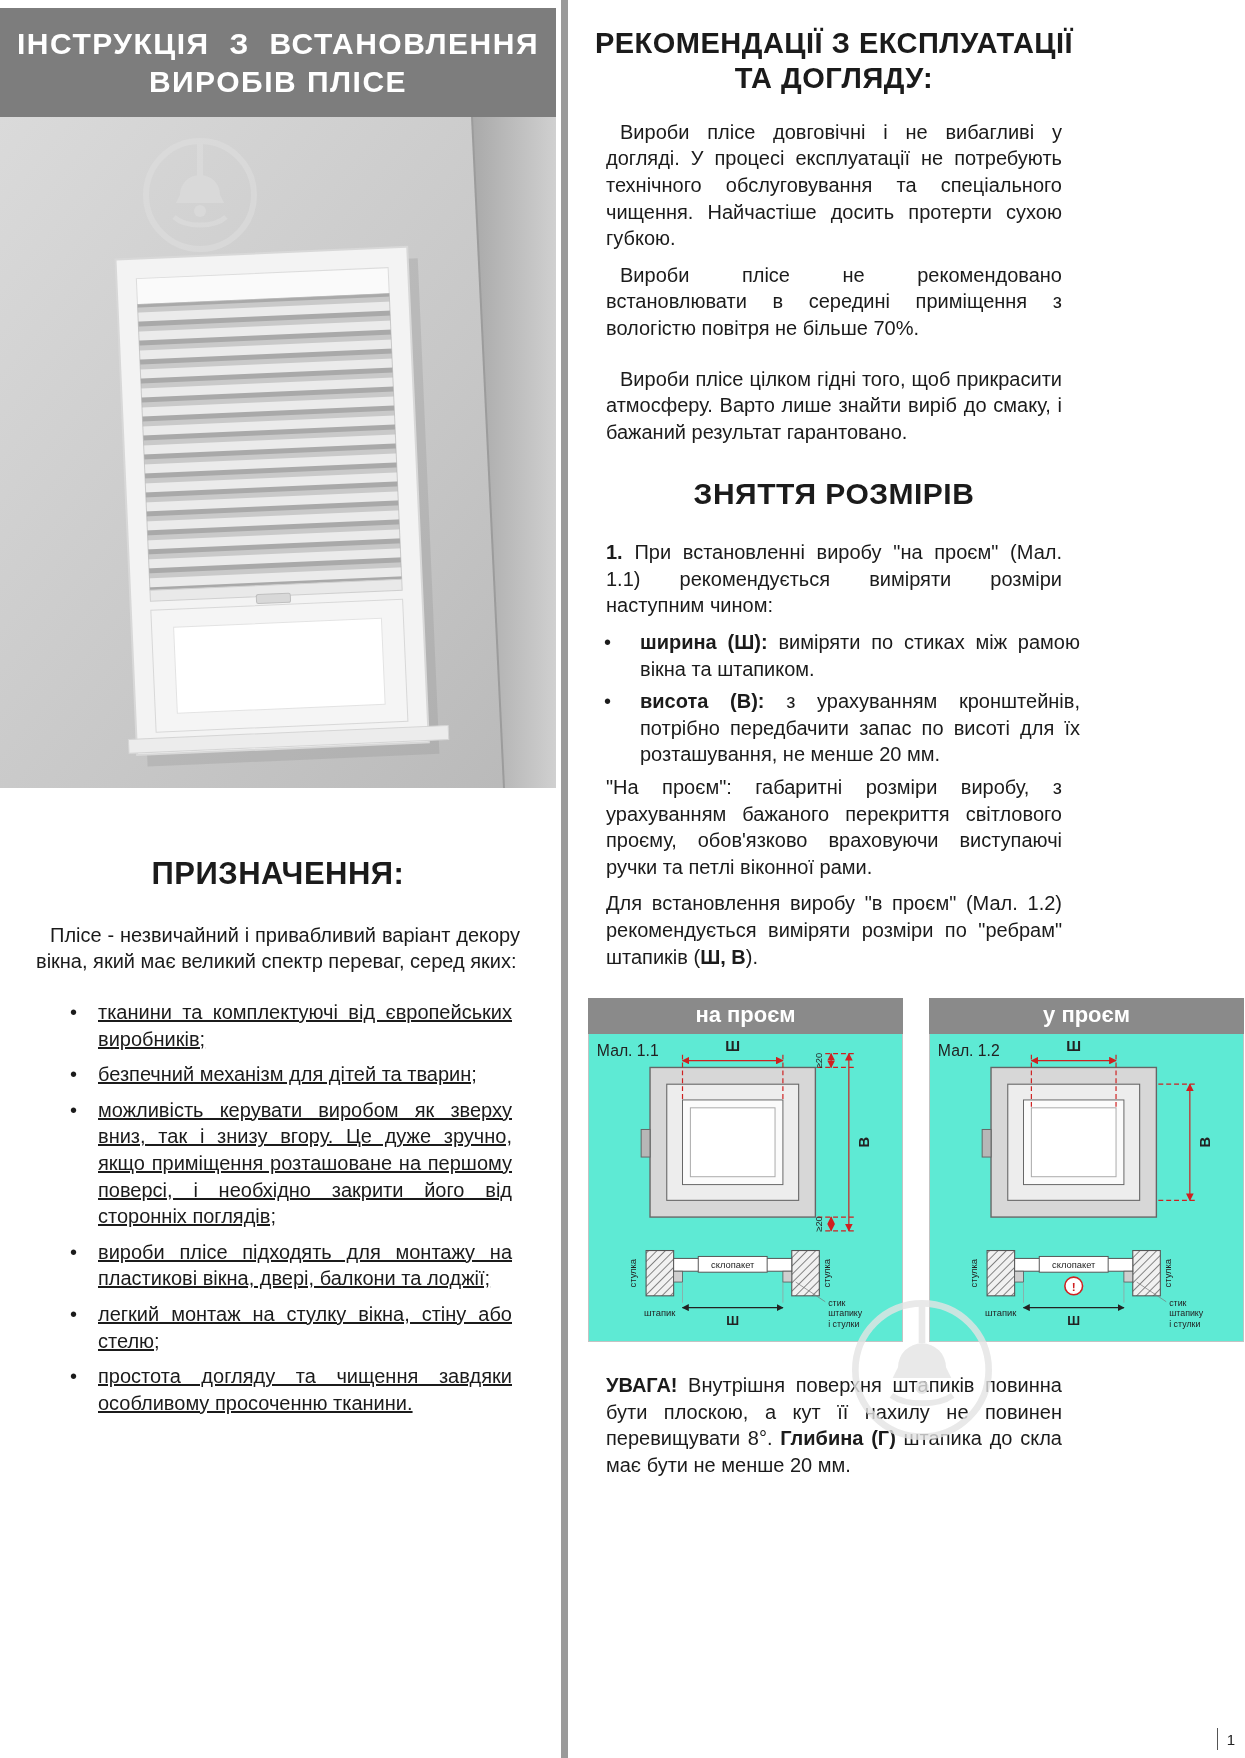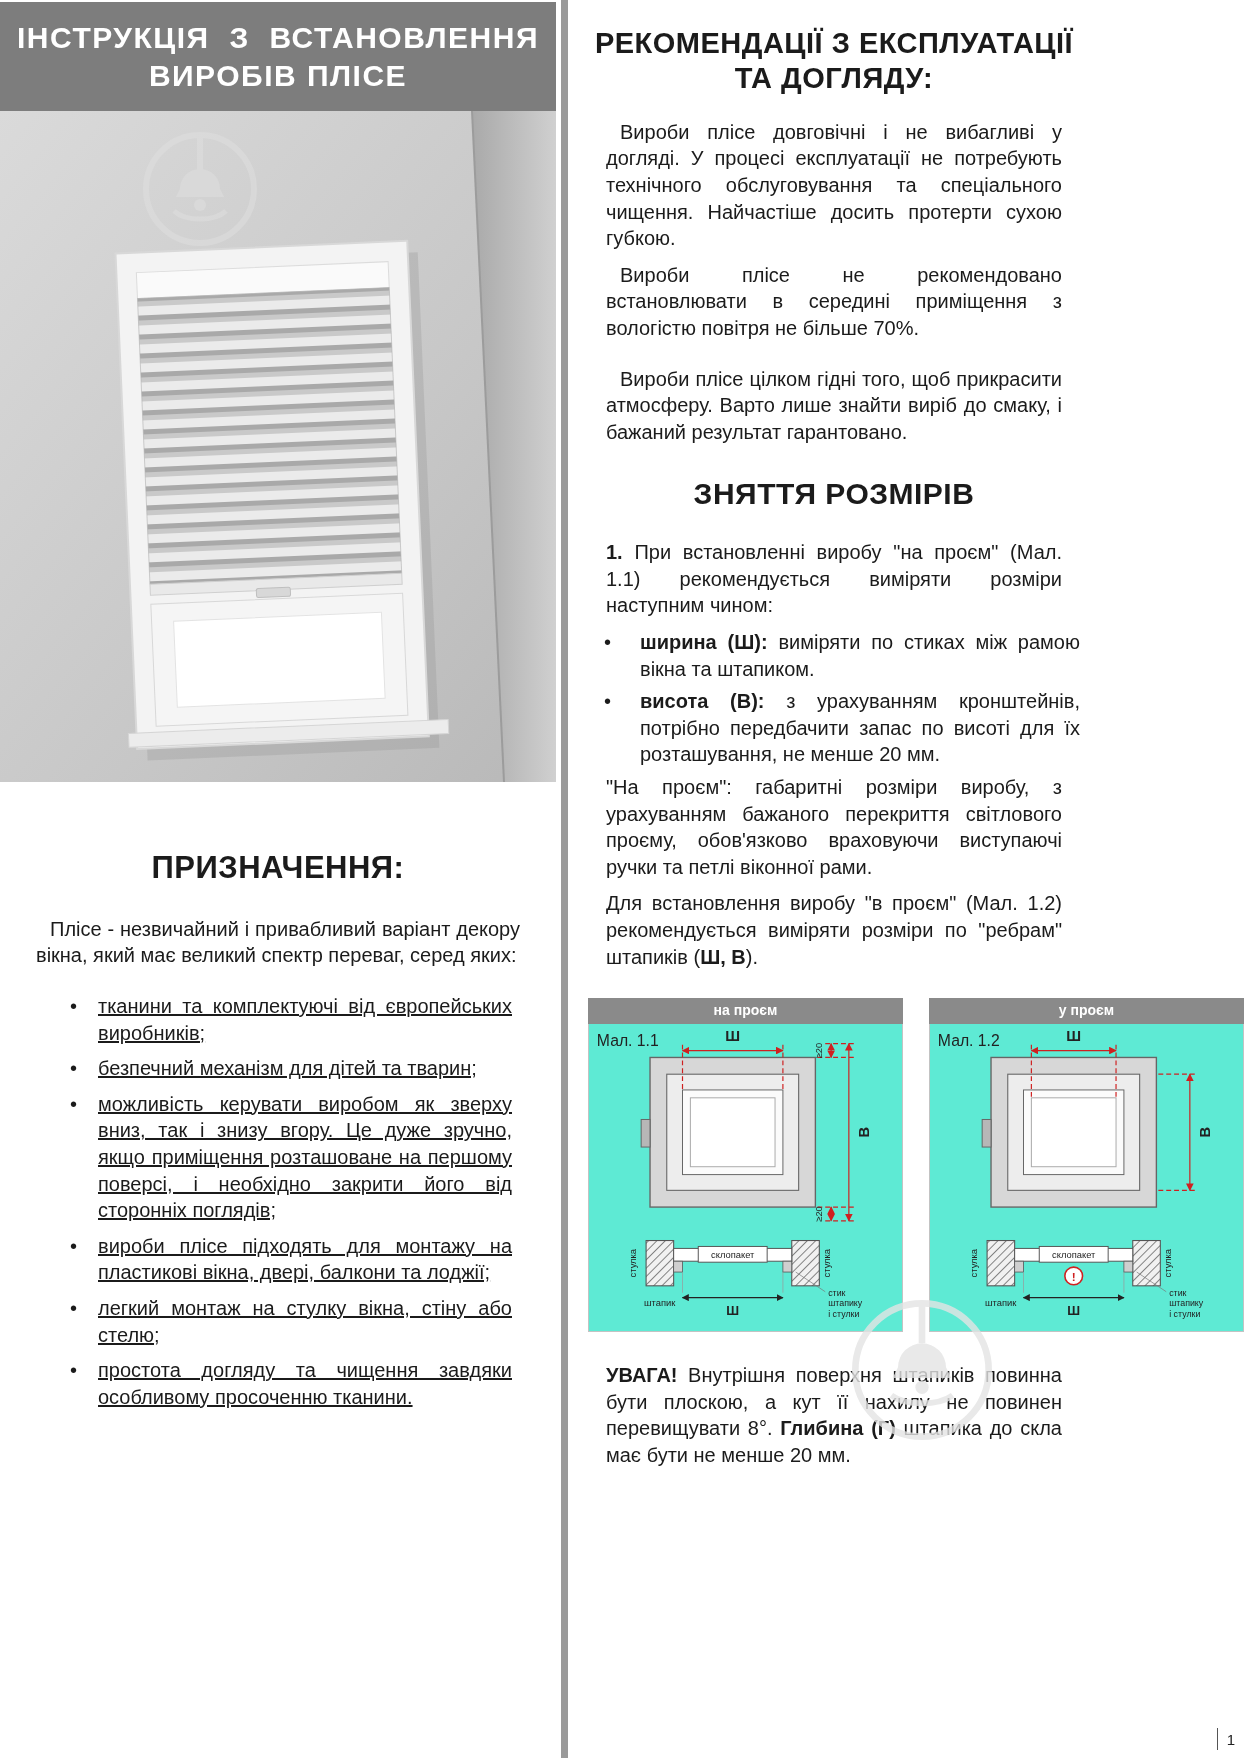--- a/index.html
+++ b/index.html
@@ -1,21 +1,21 @@
 <!DOCTYPE html>
 <html lang="uk"><head>
 <meta charset="utf-8">
 <style>
   html,body{margin:0;padding:0;}
   body{background:#e9e9e9;font-family:"Liberation Sans",sans-serif;}
   .page{position:relative;width:1245px;height:1758px;margin:0 auto;background:#ffffff;overflow:hidden;color:#1b1b1b;}
   .divider{position:absolute;left:561px;top:0;width:7px;height:100%;background:#9a9a9a;}
 
   
-  .left-col{position:absolute;left:0;top:2px;width:556px;}
+  .left-col{position:absolute;left:0;top:8px;width:556px;}
   .banner{background:#7d7d7d;color:#ffffff;text-align:center;padding:17px 6px 15px;}
   .banner-l1{font-size:30px;font-weight:700;letter-spacing:1.5px;word-spacing:10px;line-height:1.28;}
   .banner-l2{font-size:30px;font-weight:700;letter-spacing:1.5px;line-height:1.28;}
   .photo svg{display:block;}
   .sec-title{font-size:31px;font-weight:700;text-align:center;letter-spacing:.5px;margin:0;}
   .purpose-title{margin:68px 0 30px;}
   .left-body{padding:0 36px;}
   .btext{font-size:20px;line-height:1.33;text-align:justify;margin:0;}
   .ind{text-indent:14px;}
   ul.benefits{list-style:none;margin:24px 8px 0;padding:0 0 0 16px;text-decoration:underline;}
@@ -28,21 +28,21 @@
   .care-title{margin:26px 0 22px;font-size:29px;line-height:1.22;}
   .rpara{font-size:20px;line-height:1.33;text-align:justify;margin:0 18px 10px;}
   .gap-top{margin-top:24px;}
   .measure-title{margin:32px 0 28px;font-size:30px;}
   ul.mbullets{list-style:none;margin:6px 0 2px;padding:0;}
   ul.mbullets li{position:relative;padding-left:52px;margin-bottom:6px;font-size:20px;line-height:1.33;text-align:justify;}
   ul.mbullets li::before{content:"\2022";position:absolute;left:16px;top:0;}
 
   .diagrams{display:flex;gap:26px;margin-top:28px;}
   .diagram{width:315px;}
-  .diagram-header{background:#8a8a8a;color:#fff;font-size:14px;font-weight:700;text-align:center;padding:4px 0 6px;}
+  .diagram-header{background:#8a8a8a;color:#fff;font-size:22px;font-weight:700;text-align:center;padding:4px 0 6px;}
   .diagram-body{border:1px solid #c3c3c3;border-top:none;background:#5eead4;}
   .diagram-body svg{display:block;width:100%;height:auto;}
   svg text{font-family:"Liberation Sans",sans-serif;}
 
   .attention{margin-top:30px;}
 
   .wm2{position:absolute;left:842px;top:1290px;width:160px;height:160px;pointer-events:none;}
 
   .footer-page{position:absolute;right:10px;bottom:8px;display:flex;align-items:center;gap:9px;}
   .footer-line{width:1px;height:22px;background:#555;}

